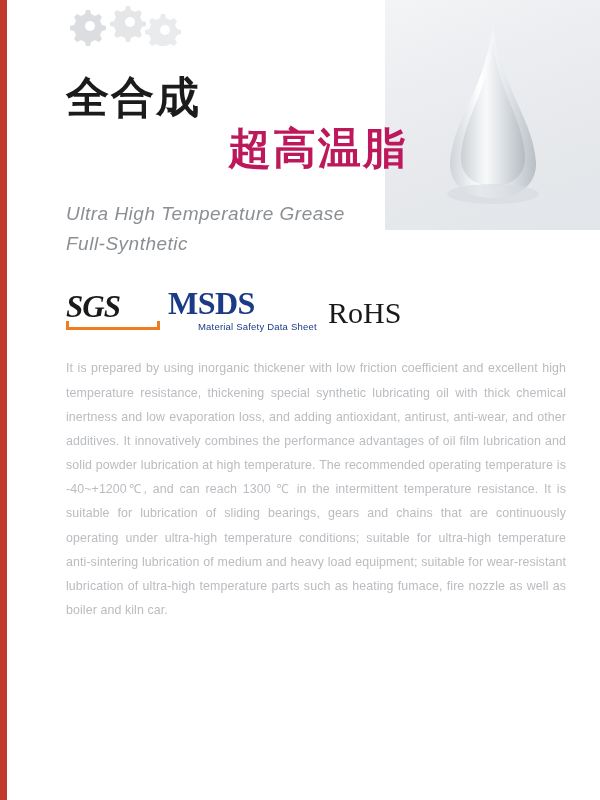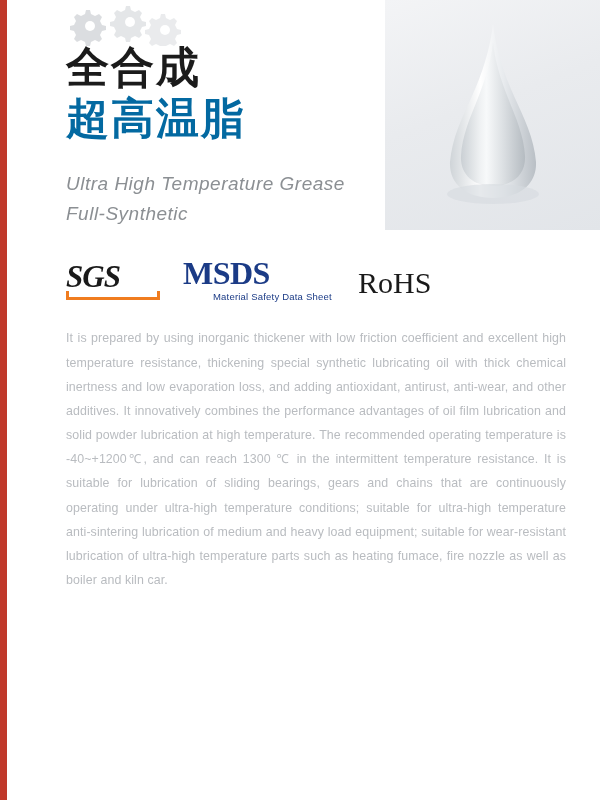--- a/index.html
+++ b/index.html
@@ -57,48 +57,49 @@
     padding: 0 30px 0 66px;
   }
 
   .title-cn-1 {
     font-family: "Liberation Sans", sans-serif;
     font-size: 43px;
     font-weight: bold;
     color: #1b1b1b;
     letter-spacing: 2px;
     margin: 0;
-    padding-top: 42px;
+    padding-top: 72px;
     line-height: 1.18;
   }
   .title-cn-2 {
     font-family: "Liberation Sans", sans-serif;
     font-size: 43px;
     font-weight: bold;
-    color: #0369a1;
+    color: #be185d;
     letter-spacing: 2px;
     margin: 0;
     line-height: 1.18;
+    text-align: center;
   }
 
   .subtitle-en {
     margin-top: 26px;
     font-family: "Liberation Sans", sans-serif;
     font-style: italic;
     font-size: 19px;
     color: #8b8f93;
     line-height: 1.55;
     letter-spacing: .5px;
   }
 
   .cert-row {
     margin-top: 26px;
     display: flex;
     align-items: flex-end;
-    gap: 23px;
+    gap: 8px;
     height: 48px;
   }
   .sgs-logo {
     position: relative;
     width: 94px;
     height: 42px;
   }
   .sgs-text {
     font-family: "Liberation Serif", serif;
     font-weight: bold;

